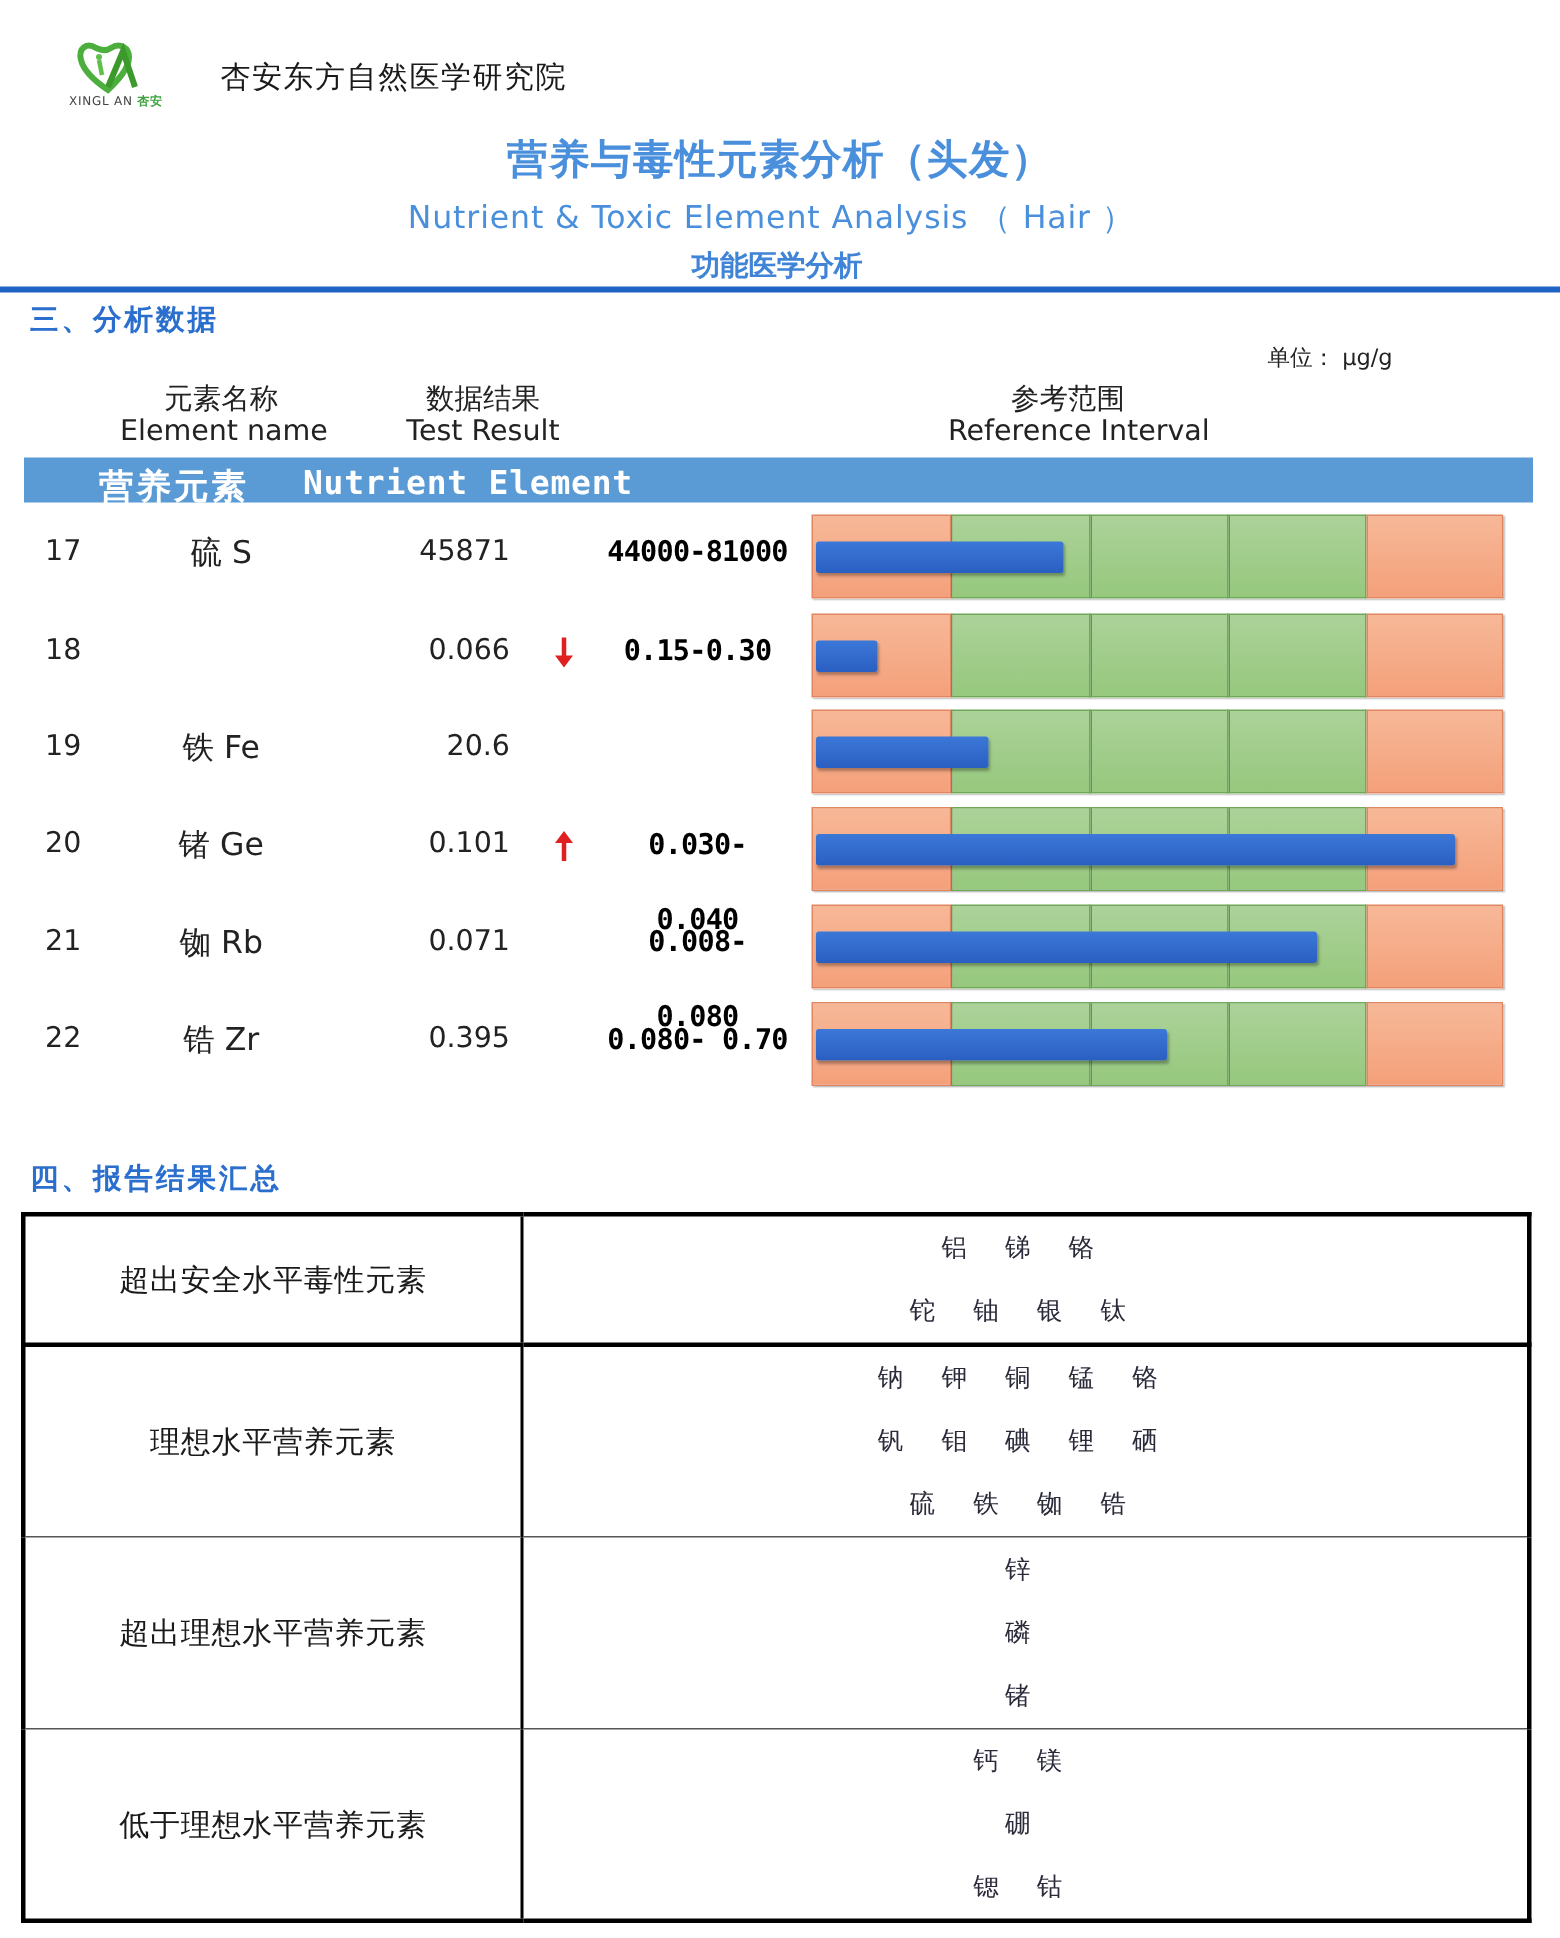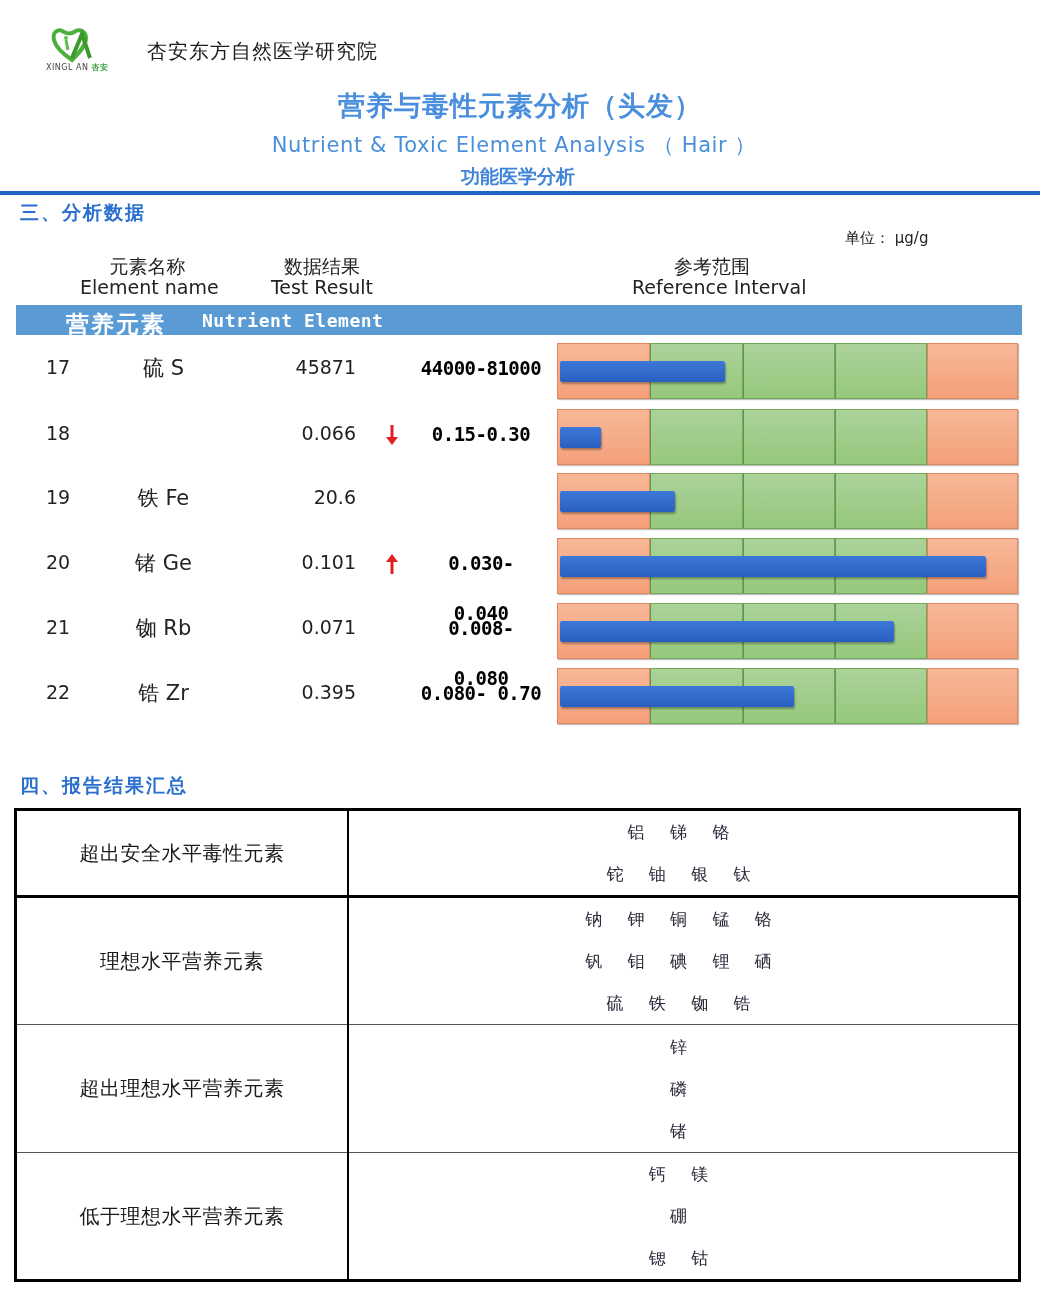--- a/index.html
+++ b/index.html
@@ -17,23 +17,23 @@
   .title-sub { left:0; width:1036px; top:164px; text-align:center; font-size:19px; font-weight:bold; color:#3f84d6; }
   .rule { left:0; top:191px; width:1040px; height:4px; background:#1f64c4; }
 
   .sec-head { font-size:19px; font-weight:bold; color:#2a6fce; letter-spacing:2px; white-space:nowrap; }
 
   .unit { left:845px; top:229px; font-size:15px; color:#222; white-space:nowrap; }
   .colhdr { font-size:19px; color:#222; text-align:center; line-height:21px; white-space:nowrap; }
 
   .band { left:16px; top:305px; width:1006px; height:30px; background:#5b9bd5; }
   .band-cn { left:66px; top:309px; font-size:23px; font-weight:bold; color:#fff; letter-spacing:2px;font-family:Liberation Serif, serif; }
-  .band-en { left:202px; top:310px; font-size:18px; font-weight:bold; color:#fff; font-family:"DejaVu Sans Mono", monospace; letter-spacing:0.5px; }
-
-  .row { position:absolute; left:16px; width:940px; height:58px; }
+  .band-en { left:202px; top:310px; font-size:22px; font-weight:bold; color:#fff; font-family:"DejaVu Sans Mono", monospace; letter-spacing:0.5px; }
+
+  .row { position:absolute; left:0; width:940px; height:58px; }
   .r-num { position:absolute; left:30px; top:0; height:58px; line-height:48px; font-size:19px; color:#222; }
   .r-name { position:absolute; left:80px; width:135px; top:0; height:58px; line-height:50px; font-size:21px; text-align:center; color:#222; }
   .r-val { position:absolute; left:250px; width:90px; top:0; height:58px; line-height:48px; font-size:19px; text-align:right; color:#222; }
   .r-flag { position:absolute; left:368px; top:14px; width:16px; height:24px; }
   .r-ref { position:absolute; left:400px; width:130px; top:0; height:58px; line-height:50px; font-size:19px; font-weight:bold; text-align:center; color:#000; letter-spacing:-0.5px; font-family:"DejaVu Sans Mono", monospace; }
 
   .gauge { position:absolute; left:541px; top:0; width:461px; height:56px; display:flex; box-shadow:1px 1px 1px rgba(0,0,0,0.25); }
   .seg { height:100%; box-sizing:border-box; }
   .seg.low, .seg.high { background:linear-gradient(180deg,#f7b898 0%,#f4a07a 100%); border:1px solid #e08660; }
   .seg.ok { background:linear-gradient(180deg,#acd29a 0%,#96c87d 100%); border:1px solid #6ea858; border-left:1px solid #5f9a4c; }

